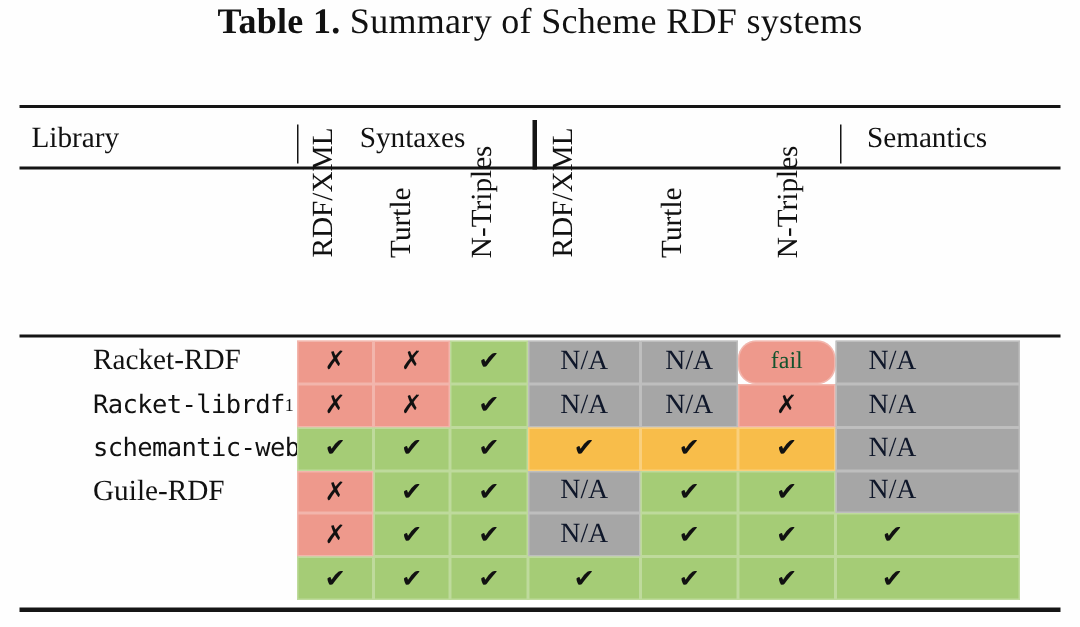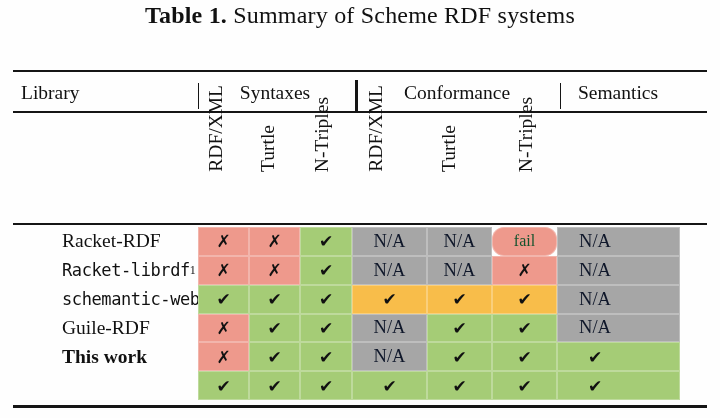--- a/index.html
+++ b/index.html
@@ -62,21 +62,20 @@
     <span class="cap-label">Table 1.</span><span> Summary of Scheme RDF systems</span>
   </div>
 
   <div class="rule r1"></div>
   <div class="rule r2"></div>
   <div class="rule r3"></div>
   <div class="rule r4"></div>
 
   <div class="hdr" style="left:21px">Library</div>
   <div class="hdr center" style="left:275px">Syntaxes</div>
-  <div class="hdr center" style="left:457px">Conformance</div>
   <div class="hdr center" style="left:618px">Semantics</div>
 
   <div class="vbar b1"></div>
   <div class="vbar b2"></div>
   <div class="vbar b3"></div>
 
   <div class="rot c1">RDF/XML</div>
   <div class="rot c2">Turtle</div>
   <div class="rot c3">N-Triples</div>
   <div class="rot c4">RDF/XML</div>
@@ -84,21 +83,20 @@
   <div class="rot c6">N-Triples</div>
 
   <div class="labels">
     <div class="rlabel" data-font="serif">Racket-RDF</div>
     <div class="rlabel" data-font="mono">
         <span>Racket-librdf</span>
         <sup>1</sup>
       </div>
     <div class="rlabel" data-font="mono">schemantic-web</div>
     <div class="rlabel" data-font="serif">Guile-RDF</div>
-    <div class="rlabel" data-font="serif-bold">This work</div>
   </div>
 
   <div class="grid">
 
     <div class="cell" data-kind="no">✗</div>
     <div class="cell" data-kind="no">✗</div>
     <div class="cell" data-kind="yes">✔</div>
     <div class="cell" data-kind="na">N/A</div>
     <div class="cell" data-kind="na">N/A</div>
     <div class="cell" data-kind="fail">fail</div>

